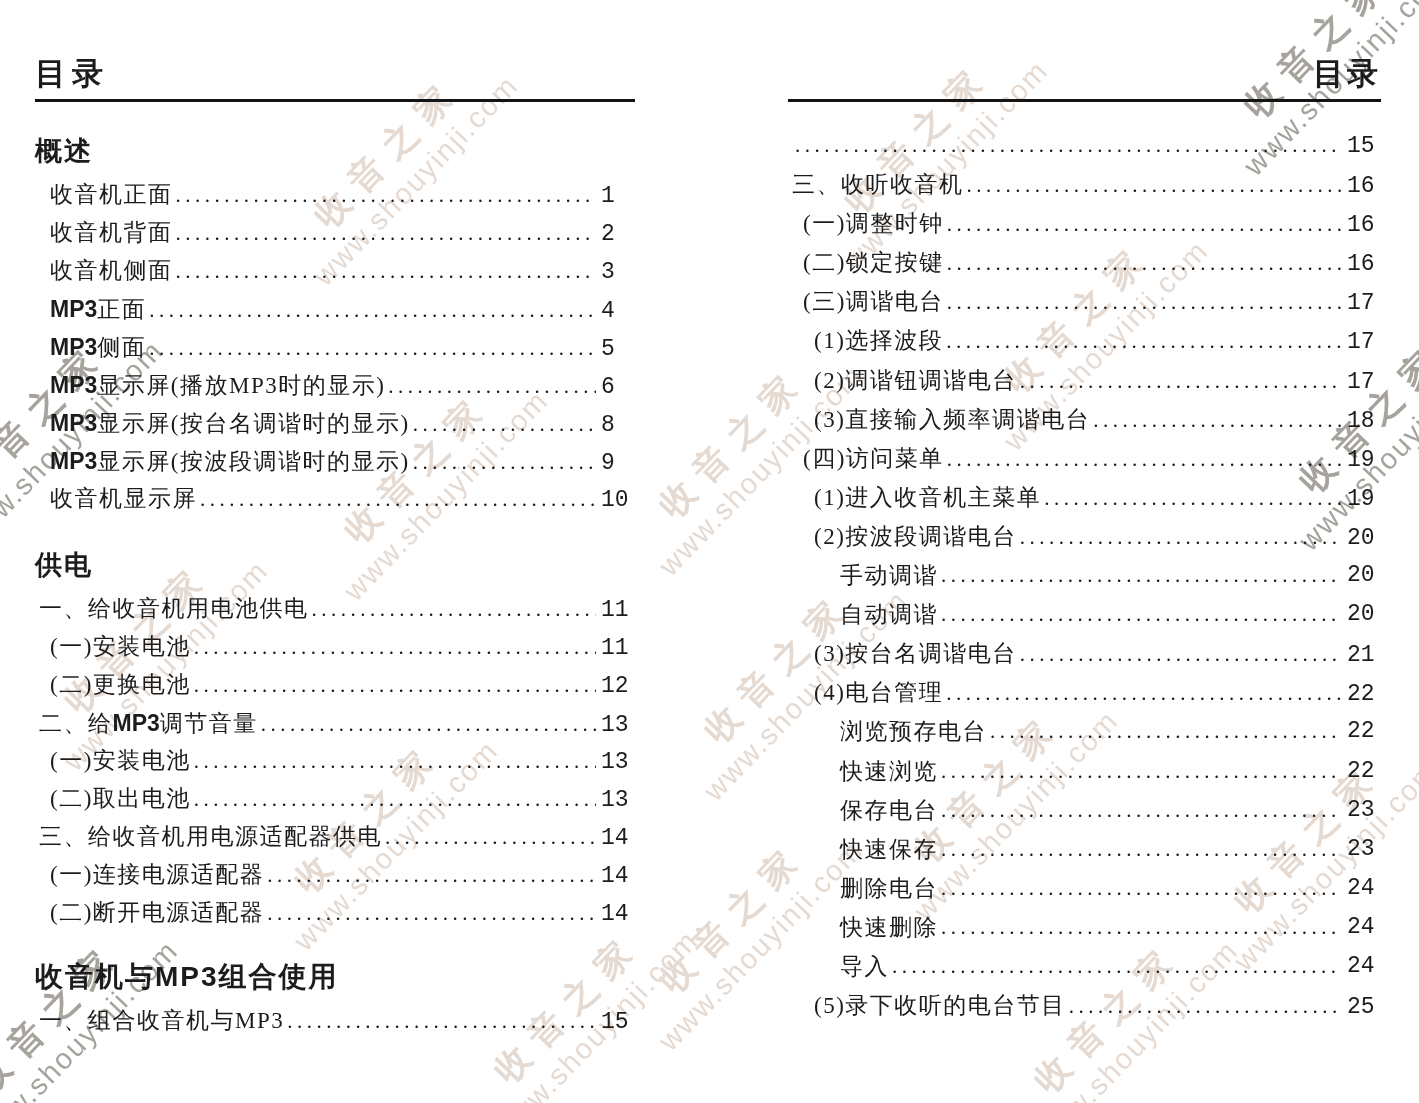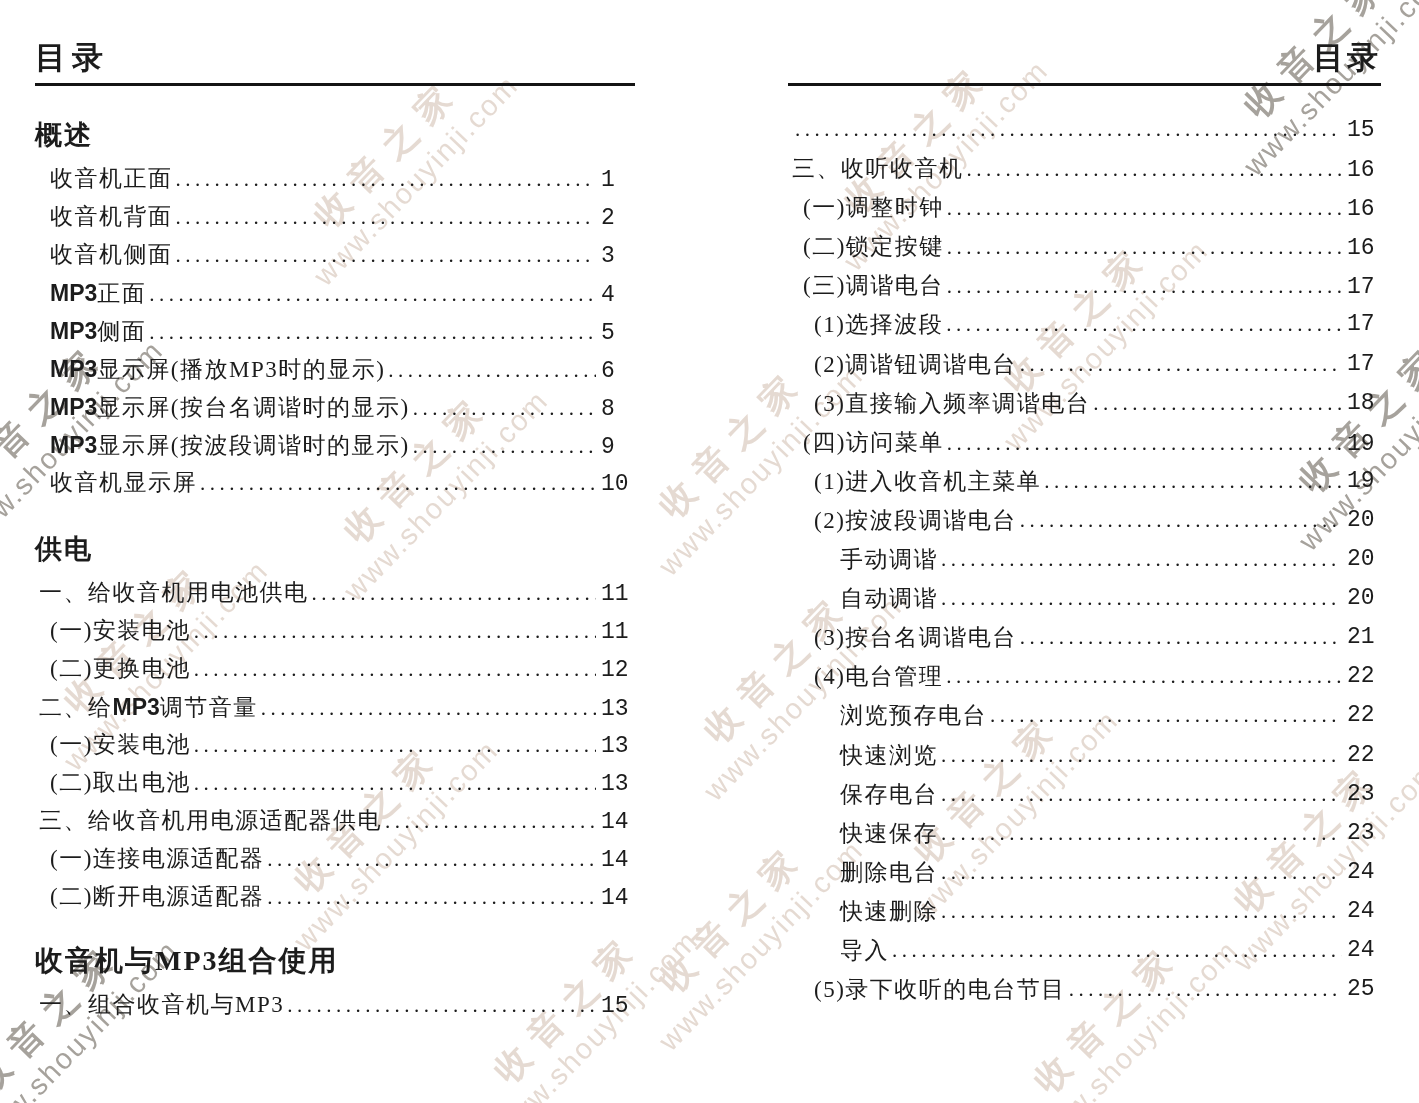--- a/index.html
+++ b/index.html
@@ -10,32 +10,32 @@
   
   .wm{
     position:absolute;transform:translate(-50%,-50%) rotate(-46deg);
     text-align:center;white-space:nowrap;pointer-events:none;z-index:0;
     color:#e5dad2;line-height:1.25;
   }
   .wm.dark{color:#a6a29c;}
   .wm-cn{font-size:35px;letter-spacing:13px;font-weight:bold;}
   .wm-url{font-size:29px;letter-spacing:2px;}
   
-  .page{position:absolute;top:0;z-index:1;}
+  .page{position:absolute;top:16px;z-index:1;}
   .page-left{left:35px;width:600px;}
   .page-right{left:788px;width:593px;}
   .page-title{
     font-size:31px;font-weight:bold;letter-spacing:6px;
     margin-top:37px;height:42px;line-height:42px;
   }
   .page-right .page-title{text-align:right;letter-spacing:3px;}
   .rule{border-top:3px solid #141414;margin-top:4px;height:0;}
   .sec-heading{
     font-size:27px;font-weight:bold;letter-spacing:2px;
-    margin-top:30px;height:38px;line-height:38px;font-family:Liberation Serif, serif;
+    margin-top:30px;height:38px;line-height:38px;
   }
   .section:nth-child(2) .sec-heading{margin-top:28px;}
   .section:nth-child(3) .sec-heading{margin-top:26px;font-size:28px;}
   .rows{margin-top:6px;}
   .page-right .rows{margin-top:24px;}
   .toc-row{
     display:flex;align-items:baseline;
     height:38px;line-height:38px;font-size:23px;
     font-family:"Liberation Serif",serif;letter-spacing:1.5px;
   }
@@ -48,21 +48,21 @@
   }
   .toc-dots::after{
     content:"................................................................................................................................";
   }
   .toc-page{
     font-family:Liberation Mono, monospace;font-size:23px;
     letter-spacing:0;min-width:34px;padding-left:5px;white-space:nowrap;
   }
   .ind-0{padding-left:4px;}
   .ind-1{padding-left:15px;}
-  .ind-2{padding-left:26px;align-items:flex-end;}
+  .ind-2{padding-left:26px;}
   .ind-3{padding-left:52px;align-items:center;}
 </style>
 </head>
 <body>
 
 <div class="canvas">
 
   <div id="watermarks">
       <div class="wm" style="left: 400px; top: 165px;">
         <div class="wm-cn">收音之家</div>

